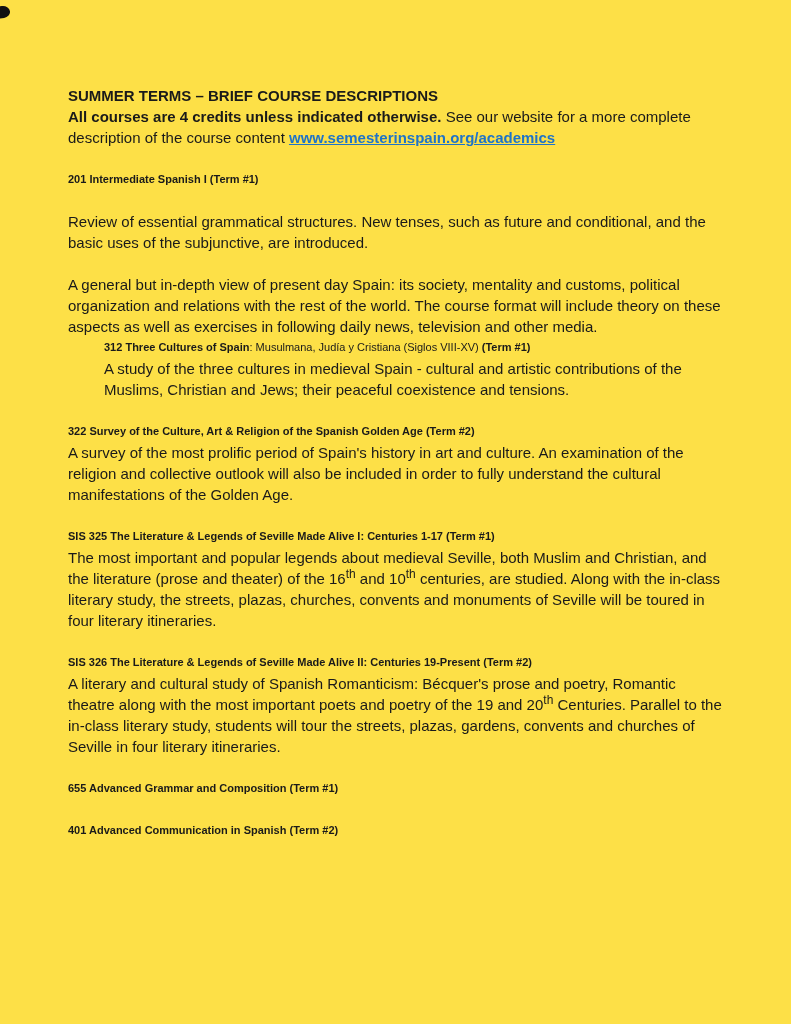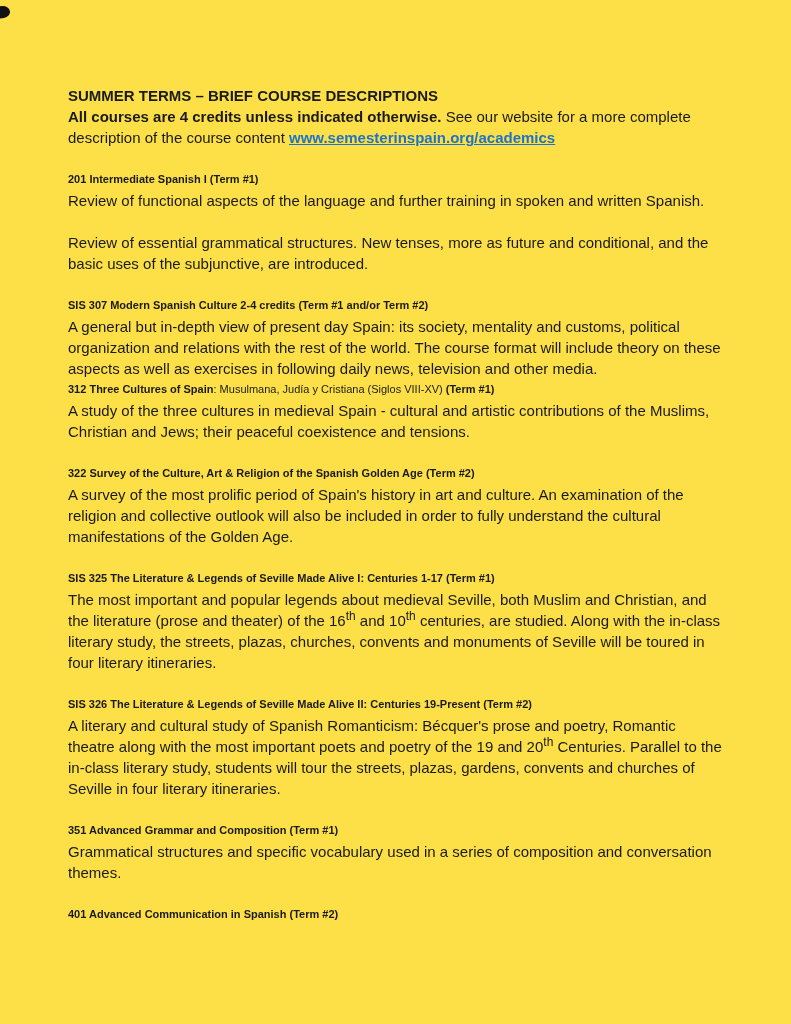--- a/index.html
+++ b/index.html
@@ -28,21 +28,21 @@
   .bold { font-weight: bold; }
   .header-block p { margin: 0; }
   .doc-link {
     font-weight: bold;
     text-decoration: underline;
     cursor: pointer;
   }
   #courses { margin-top: 21px; }
   .course { margin-top: 21px; }
   
-  .course:nth-child(4) { margin-top: 0; }
+  .course:nth-child(4) { margin-top: 0; margin-left: 36px; }
   .course h2 {
     margin: 0;
     font-size: 11px;
     line-height: 21px;
     font-weight: normal; 
   }
   .course p { margin: 0; }
   sup {
     font-size: 12px;
     line-height: 0;
@@ -67,29 +67,27 @@
   <div class="content">
 
     <div class="header-block">
       <p class="bold">SUMMER TERMS – BRIEF COURSE DESCRIPTIONS</p>
       <p><span class="bold">All courses are 4 credits unless indicated otherwise.</span><span> See our website for a more complete description of the course content </span><a class="doc-link" id="site-link" style="color: rgb(30, 115, 201);">www.semesterinspain.org/academics</a></p>
     </div>
 
     <div id="courses">
   <div class="course">
     <h2><span class="bold">201 Intermediate Spanish I (Term #1)</span></h2>
-    <p><span>Review of functional aspects of the language and further training in spoken and written Spanish.</span></p>
   </div>
 
   <div class="course">
-    <p><span>Review of essential grammatical structures. New tenses, more as future and conditional, and the basic uses of the subjunctive, are introduced.</span></p>
+    <p><span>Review of essential grammatical structures. New tenses, such as future and conditional, and the basic uses of the subjunctive, are introduced.</span></p>
   </div>
 
   <div class="course">
-    <h2><span class="bold">SIS 307 Modern Spanish Culture 2-4 credits (Term #1 and/or Term #2)</span></h2>
     <p><span>A general but in-depth view of present day Spain: its society, mentality and customs, political organization and relations with the rest of the world. The course format will include theory on these aspects as well as exercises in following daily news, television and other media.</span></p>
   </div>
 
   <div class="course">
     <h2><span class="bold">312 Three Cultures of Spain</span><span>: Musulmana, Judía y Cristiana (Siglos VIII-XV) </span><span class="bold">(Term #1)</span></h2>
     <p><span>A study of the three cultures in medieval Spain - cultural and artistic contributions of the Muslims, Christian and Jews; their peaceful coexistence and tensions.</span></p>
   </div>
 
   <div class="course">
     <h2><span class="bold">322 Survey of the Culture, Art &amp; Religion of the Spanish Golden Age (Term #2)</span></h2>
@@ -100,22 +98,21 @@
     <h2><span class="bold">SIS 325 The Literature &amp; Legends of Seville Made Alive I: Centuries 1-17 (Term #1)</span></h2>
     <p><span>The most important and popular legends about medieval Seville, both Muslim and Christian, and the literature (prose and theater) of the 16</span><sup>th</sup><span> and 10</span><sup>th</sup><span> centuries, are studied.  Along with the in-class literary study, the streets, plazas, churches, convents and monuments of Seville will be toured in four literary itineraries.</span></p>
   </div>
 
   <div class="course">
     <h2><span class="bold">SIS 326 The Literature &amp; Legends of Seville Made Alive II: Centuries 19-Present (Term #2)</span></h2>
     <p><span>A literary and cultural study of Spanish Romanticism: Bécquer's prose and poetry, Romantic theatre along with the most important poets and poetry of the 19 and 20</span><sup>th</sup><span> Centuries. Parallel to the in-class literary study, students will tour the streets, plazas, gardens, convents and churches of Seville in four literary itineraries.</span></p>
   </div>
 
   <div class="course">
-    <h2><span class="bold">351 Advanced Grammar and Composition (Term #1)</span></h2>
-    <p><span>Grammatical structures and specific vocabulary used in a series of composition and conversation themes.</span></p>
+    <h2><span class="bold">655 Advanced Grammar and Composition (Term #1)</span></h2>
   </div>
 
   <div class="course">
     <h2><span class="bold">401 Advanced Communication in Spanish (Term #2)</span></h2>
   </div>
 </div>
 
   </div>
 </div>
 

